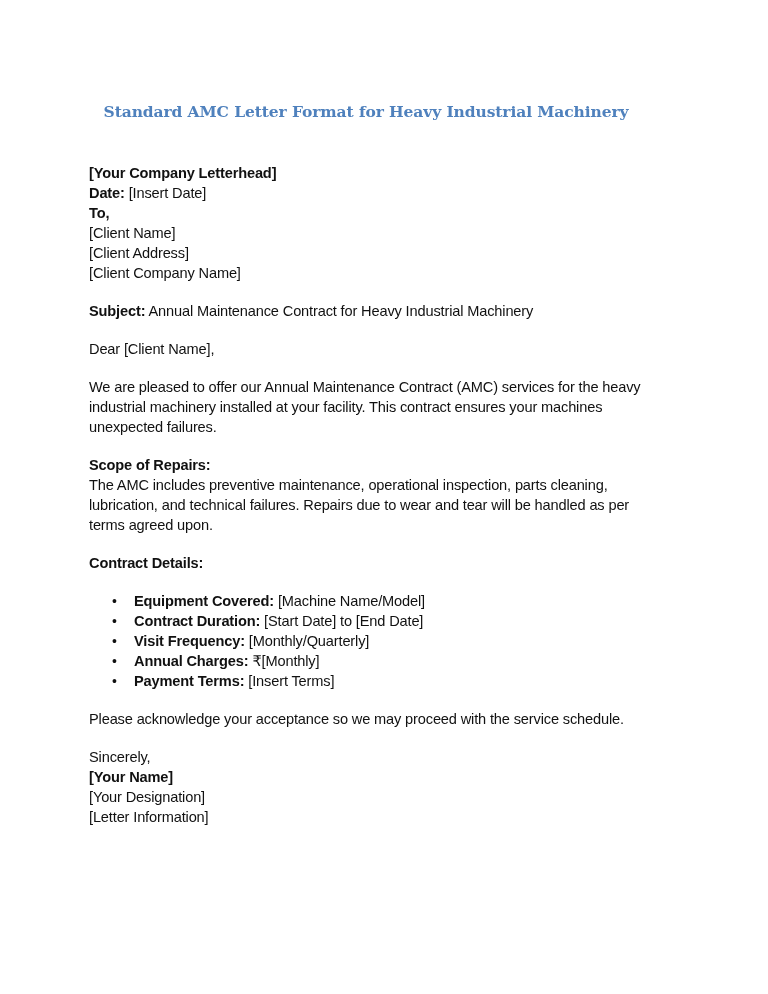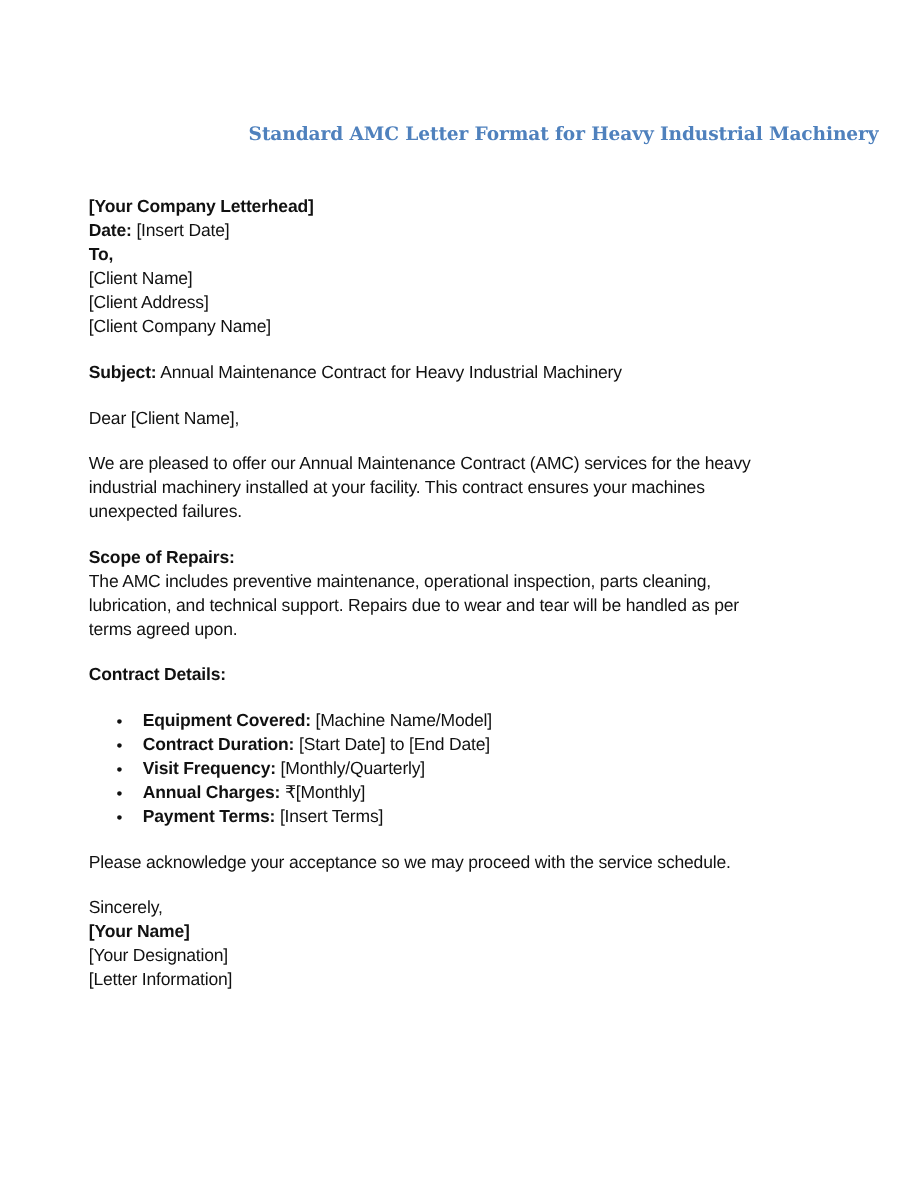--- a/index.html
+++ b/index.html
@@ -17,30 +17,30 @@
     }
     .page {
       position: absolute;
       left: 0; top: 0;
       width: 768px; height: 994px;
     }
     .title {
       position: absolute;
       left: 0; top: 102px;
       width: 732px;
-      text-align: right;
+      text-align: center;
       font-family: "DejaVu Serif", "Liberation Serif", serif;
       font-weight: bold;
       font-size: 15.5px;
       color: #4f81bd;
       letter-spacing: -0.1px;
     }
     .body {
       position: absolute;
-      left: 74px;
+      left: 89px;
       top: 163px;
       width: 600px;
       font-size: 14.6px;
       line-height: 20px;
       letter-spacing: -0.15px;
     }
     .line { display: block; white-space: nowrap; }
     .b { font-weight: bold; }
     .gap { height: 18px; }
     ul.details {
@@ -88,21 +88,21 @@
       <span class="line">We are pleased to offer our Annual Maintenance Contract (AMC) services for the heavy</span>
       <span class="line">industrial machinery installed at your facility. This contract ensures your machines</span>
       <span class="line">unexpected failures.</span>
     </div>
 
     <div class="gap"></div>
 
     <span class="line b">Scope of Repairs:</span>
     <div>
       <span class="line">The AMC includes preventive maintenance, operational inspection, parts cleaning,</span>
-      <span class="line">lubrication, and technical support. Repairs due to wear and tear will be handled as per</span>
+      <span class="line">lubrication, and technical failures. Repairs due to wear and tear will be handled as per</span>
       <span class="line">terms agreed upon.</span>
     </div>
 
     <div class="gap"></div>
 
     <span class="line b">Contract Details:</span>
 
     <div class="gap"></div>
 
     <ul class="details">

